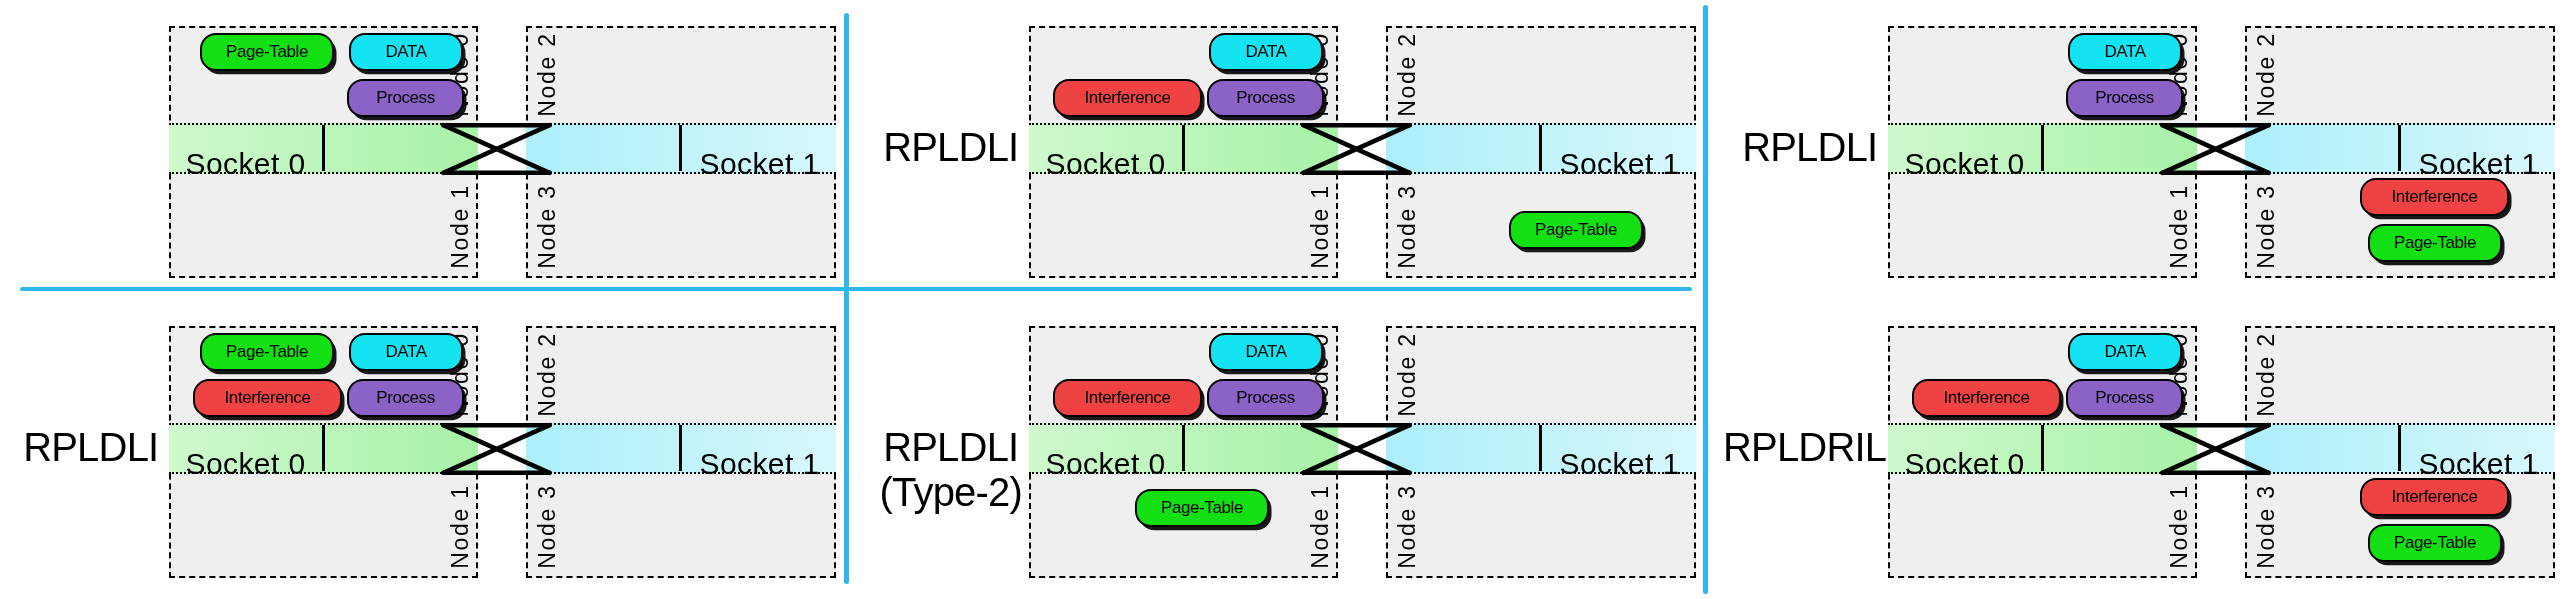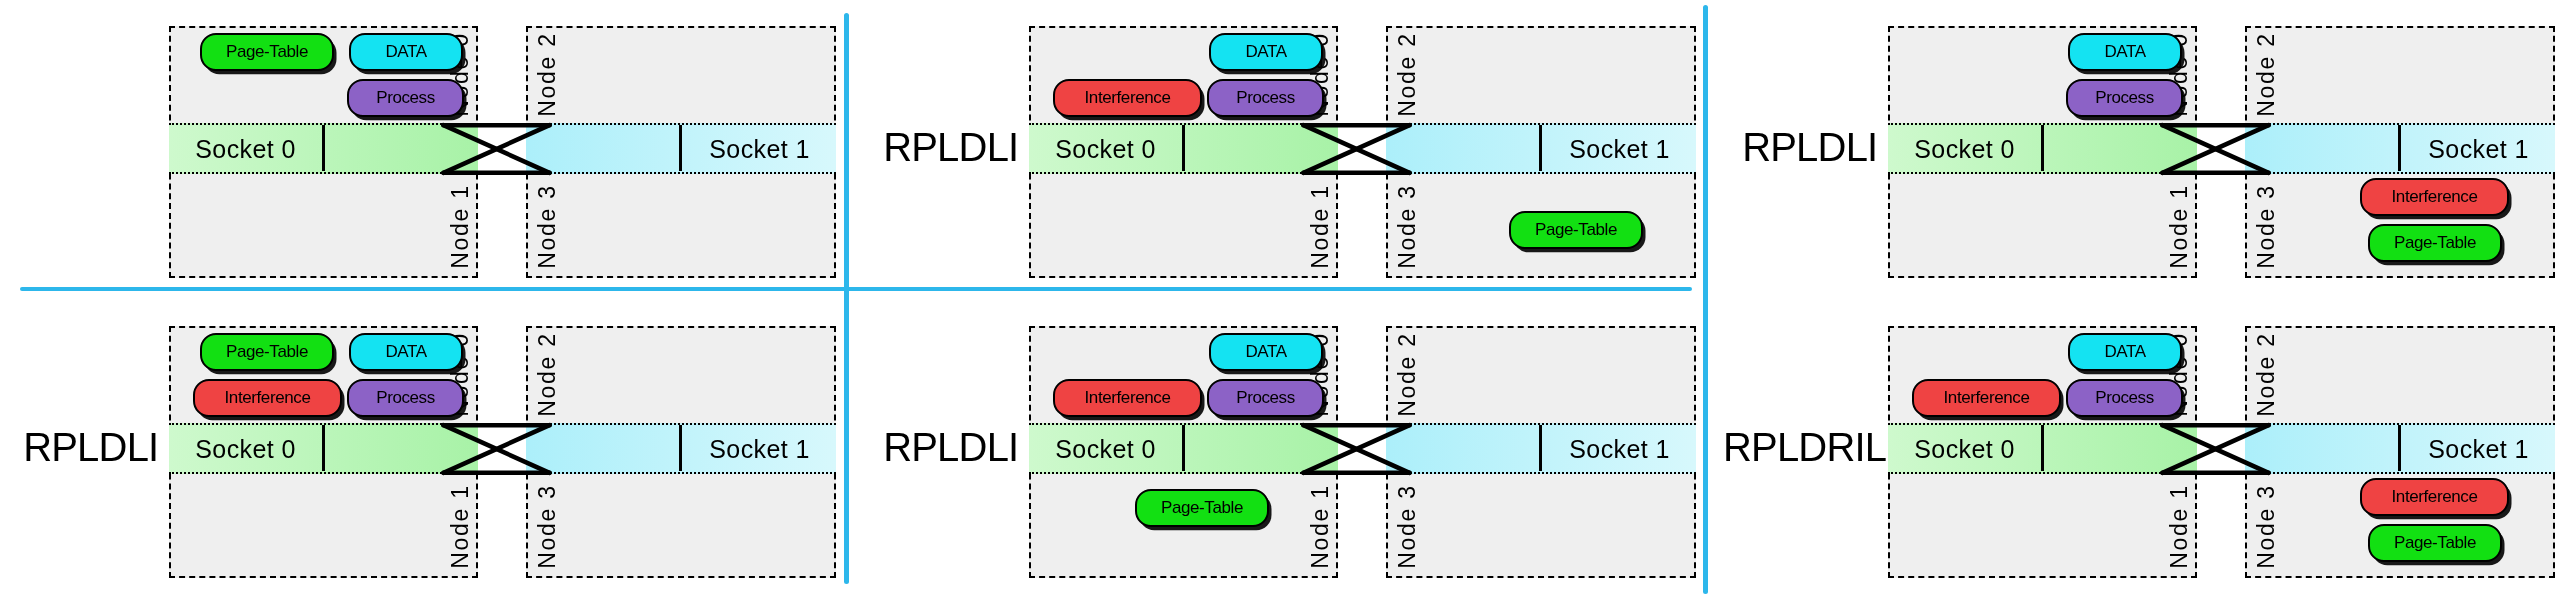--- a/index.html
+++ b/index.html
@@ -21,22 +21,22 @@
   .band{
     position:absolute;top:123px;height:51px;box-sizing:border-box;
     border-top:2.1px dotted #000;border-bottom:2.1px dotted #000;
   }
   .band-green{left:169px;width:309px;}
   .band-cyan{left:526px;width:310px;}
   .divider{position:absolute;top:125px;width:2.5px;height:46px;background:#000;}
   .div-left{left:322px;}
   .div-right{left:679px;}
   .socklabel{
-    position:absolute;top:125px;height:48px;display:flex;align-items:center;justify-content:center;
-    font-size:25px;font-weight:500;letter-spacing:0.4px;
+    position:absolute;top:140px;height:48px;display:flex;align-items:center;justify-content:center;
+    font-size:30px;font-weight:500;letter-spacing:0.4px;
   }
   .sock0{left:169px;width:153px;}
   .sock1{left:682px;width:155px;}
   .nodelabel{position:absolute;width:36px;display:flex;align-items:center;justify-content:center;font-size:23px;font-weight:500;}
   .nodelabel span{transform:rotate(-90deg);white-space:nowrap;letter-spacing:1.7px;}
   .n0{left:442px;top:27px;height:94px;}
   .n1{left:442px;top:176px;height:100px;}
   .n2{left:529px;top:27px;height:94px;}
   .n3{left:529px;top:176px;height:100px;}
   .cross{position:absolute;left:441px;top:121px;width:111px;height:56px;}
@@ -210,20 +210,21 @@
       <line x1="3" y1="63" x2="132" y2="5"></line>
     </svg>
   <div class="chip" style="width: 134px; left: 184px; top: 33px; background: rgb(18, 224, 18);">Page-Table</div>
     <div class="chip" style="width: 114px; left: 333px; top: 33px; background: rgb(20, 227, 242);">DATA</div>
     <div class="chip" style="width: 149px; left: 177px; top: 79px; background: rgb(239, 67, 67);">Interference</div>
     <div class="chip" style="width: 117px; left: 331px; top: 79px; background: rgb(140, 98, 198);">Process</div>
   </div>
 <div class="panel" style="left: 860px; top: 300px;">
     <div class="plabel">
       <div>RPLDLI</div>
+      <div>(Type-2)</div>
     </div>
 
     <div class="sbox sbox-left" style="background: rgb(239, 239, 239);"></div>
     <div class="sbox sbox-right" style="background: rgb(239, 239, 239);"></div>
 
     <div class="band band-green" style="background: linear-gradient(to right, rgb(206, 249, 205), rgb(168, 242, 167));"></div>
     <div class="band band-cyan" style="background: linear-gradient(to right, rgb(172, 239, 250), rgb(215, 248, 252));"></div>
 
     <div class="divider div-left"></div>
     <div class="divider div-right"></div>

